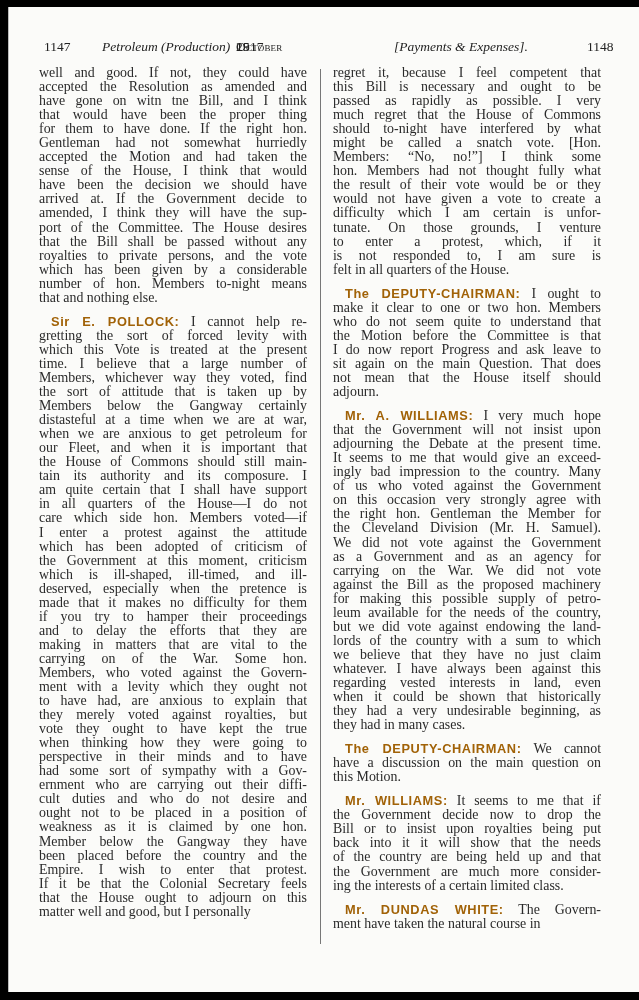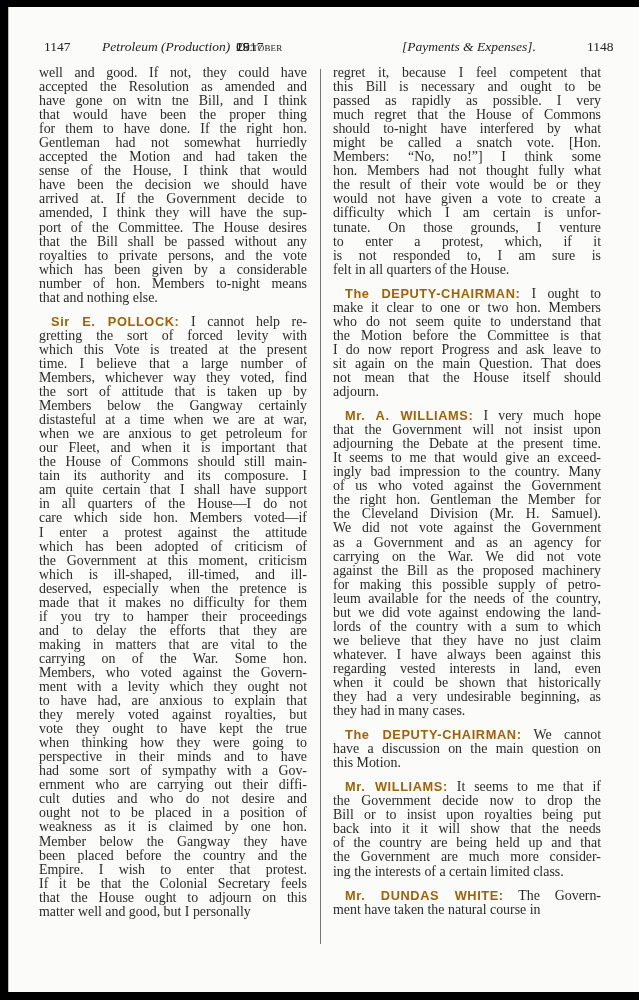--- a/index.html
+++ b/index.html
@@ -16,21 +16,21 @@
   }
   .header {
     position: absolute; top: 32px; left: 30px; width: 565px; height: 20px;
     font-size: 13.5px; color: #222;
   }
   .header span { position: absolute; top: 0; white-space: nowrap; }
   .hdr-left-num { left: 5px; }
   .hdr-title { left: 63px; font-style: italic; }
   .hdr-date { left: 197px; letter-spacing: 0.2px; }
   .hdr-date .sc { font-variant: small-caps; }
-  .hdr-section { left: 355px; font-style: italic; margin-left: 8px; }
+  .hdr-section { left: 355px; font-style: italic; }
   .hdr-right-num { left: 548px; }
   .col {
     position: absolute; top: 59px; width: 268px;
     font-size: 13.9px; line-height: 14.05px; color: #2a2a2a;
     text-align: justify;
   }
   .col-left { left: 30px; }
   .col-right { left: 324px; }
   .col p { margin: 0 0 10px 0; text-indent: 0; }
   .speaker {
@@ -158,20 +158,21 @@
         <span class="line">not mean that the House itself should</span>
         <span class="line last">adjourn.</span>
       </p>
       <p>
         <span class="line" style="padding-left: 12px;"><span class="speaker">Mr. A. WILLIAMS:</span><span> I very much hope</span></span>
         <span class="line">that the Government will not insist upon</span>
         <span class="line">adjourning the Debate at the present time.</span>
         <span class="line">It seems to me that would give an exceed-</span>
         <span class="line">ingly bad impression to the country. Many</span>
         <span class="line">of us who voted against the Government</span>
+        <span class="line">on this occasion very strongly agree with</span>
         <span class="line">the right hon. Gentleman the Member for</span>
         <span class="line">the Cleveland Division (Mr. H. Samuel).</span>
         <span class="line">We did not vote against the Government</span>
         <span class="line">as a Government and as an agency for</span>
         <span class="line">carrying on the War. We did not vote</span>
         <span class="line">against the Bill as the proposed machinery</span>
         <span class="line">for making this possible supply of petro-</span>
         <span class="line">leum available for the needs of the country,</span>
         <span class="line">but we did vote against endowing the land-</span>
         <span class="line">lords of the country with a sum to which</span>

